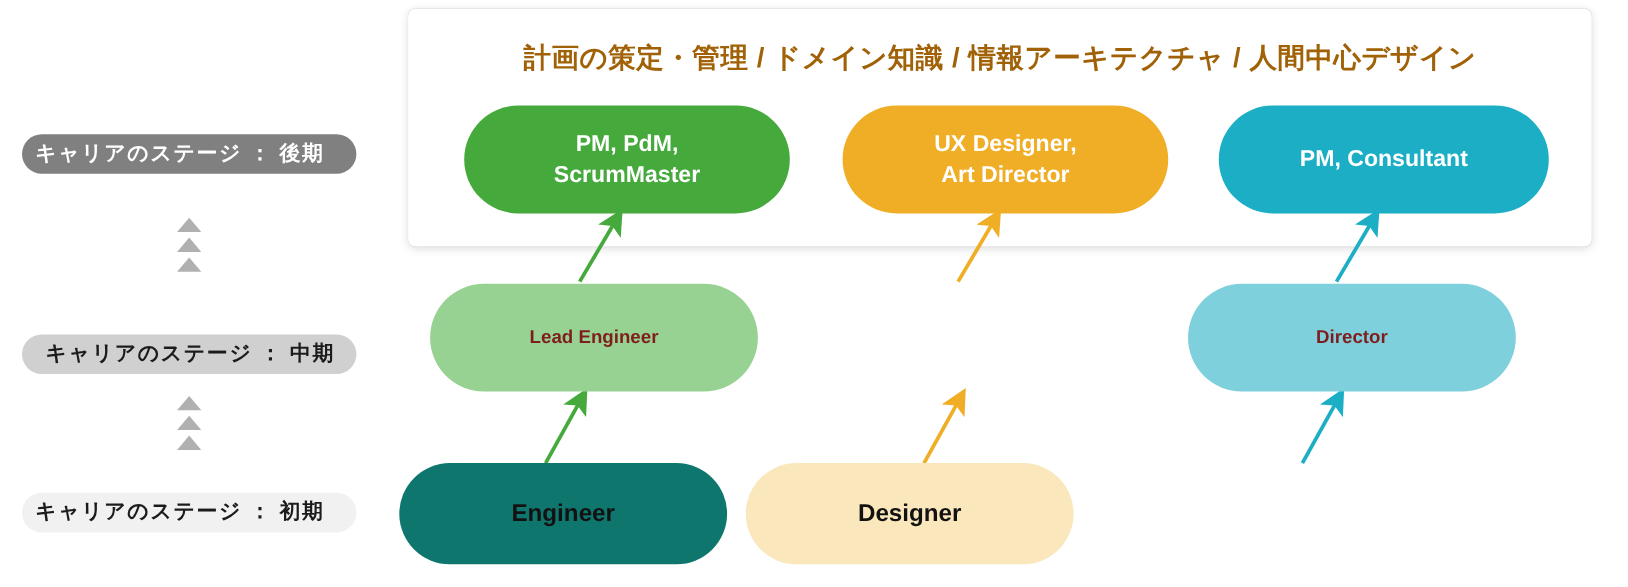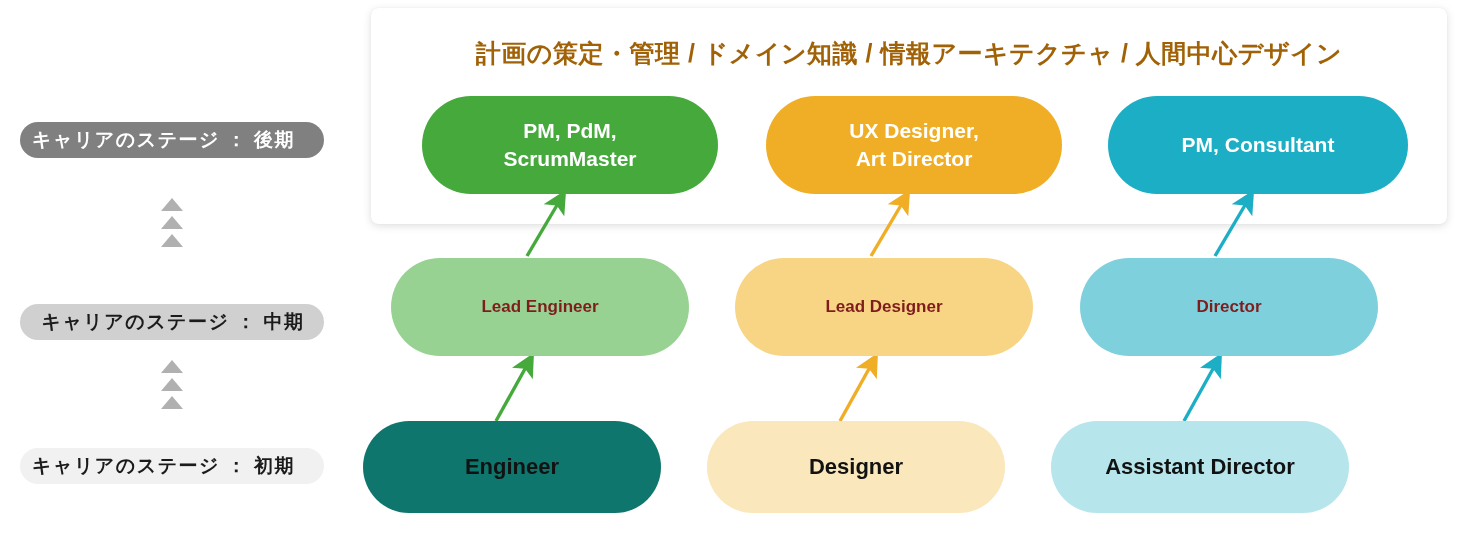--- a/index.html
+++ b/index.html
@@ -132,21 +132,21 @@
   
   #pill-pm        { left: 422px;  top: 96px;  width: 296px; }
   #pill-ux        { left: 766px;  top: 96px;  width: 296px; }
   #pill-consult   { left: 1108px; top: 96px;  width: 300px; }
   
   #pill-lead-eng  { left: 391px;  top: 258px; width: 298px; }
   #pill-lead-des  { left: 735px;  top: 258px; width: 298px; }
   #pill-director  { left: 1080px; top: 258px; width: 298px; }
   
   #pill-engineer  { left: 363px;  top: 421px; width: 298px; }
-  #pill-designer  { left: 707px;  top: 421px; width: 298px; }
+  #pill-designer  { left: 678px;  top: 421px; width: 298px; }
   #pill-asst-dir  { left: 1051px; top: 421px; width: 298px; }
 
   
   .arrows {
     position: absolute;
     left: 0; top: 0;
     width: 1480px;
     height: 534px;
     pointer-events: none;
   }
@@ -198,20 +198,18 @@
     <line x1="1215" y1="256" x2="1251" y2="195" stroke="#1BAEC4" stroke-width="3.4" marker-end="url(#ah-teal)"></line>
   </svg>
 
   <div class="pill senior" id="pill-pm" style="background: rgb(69, 169, 60);">PM, PdM,
 ScrumMaster</div>
   <div class="pill senior" id="pill-ux" style="background: rgb(239, 174, 38);">UX Designer,
 Art Director</div>
   <div class="pill senior" id="pill-consult" style="background: rgb(27, 174, 196);">PM, Consultant</div>
 
   <div class="pill mid" id="pill-lead-eng" style="background: rgb(151, 210, 146);">Lead Engineer</div>
-  <div class="pill mid" id="pill-lead-des" style="background: rgb(248, 213, 133);">Lead Designer</div>
   <div class="pill mid" id="pill-director" style="background: rgb(127, 208, 221);">Director</div>
 
   <div class="pill junior" id="pill-engineer" style="background: #0f766e;">Engineer</div>
   <div class="pill junior" id="pill-designer" style="background: rgb(250, 231, 187);">Designer</div>
-  <div class="pill junior" id="pill-asst-dir" style="background: rgb(183, 229, 236);">Assistant Director</div>
 
 </div>
 
 </body></html>

